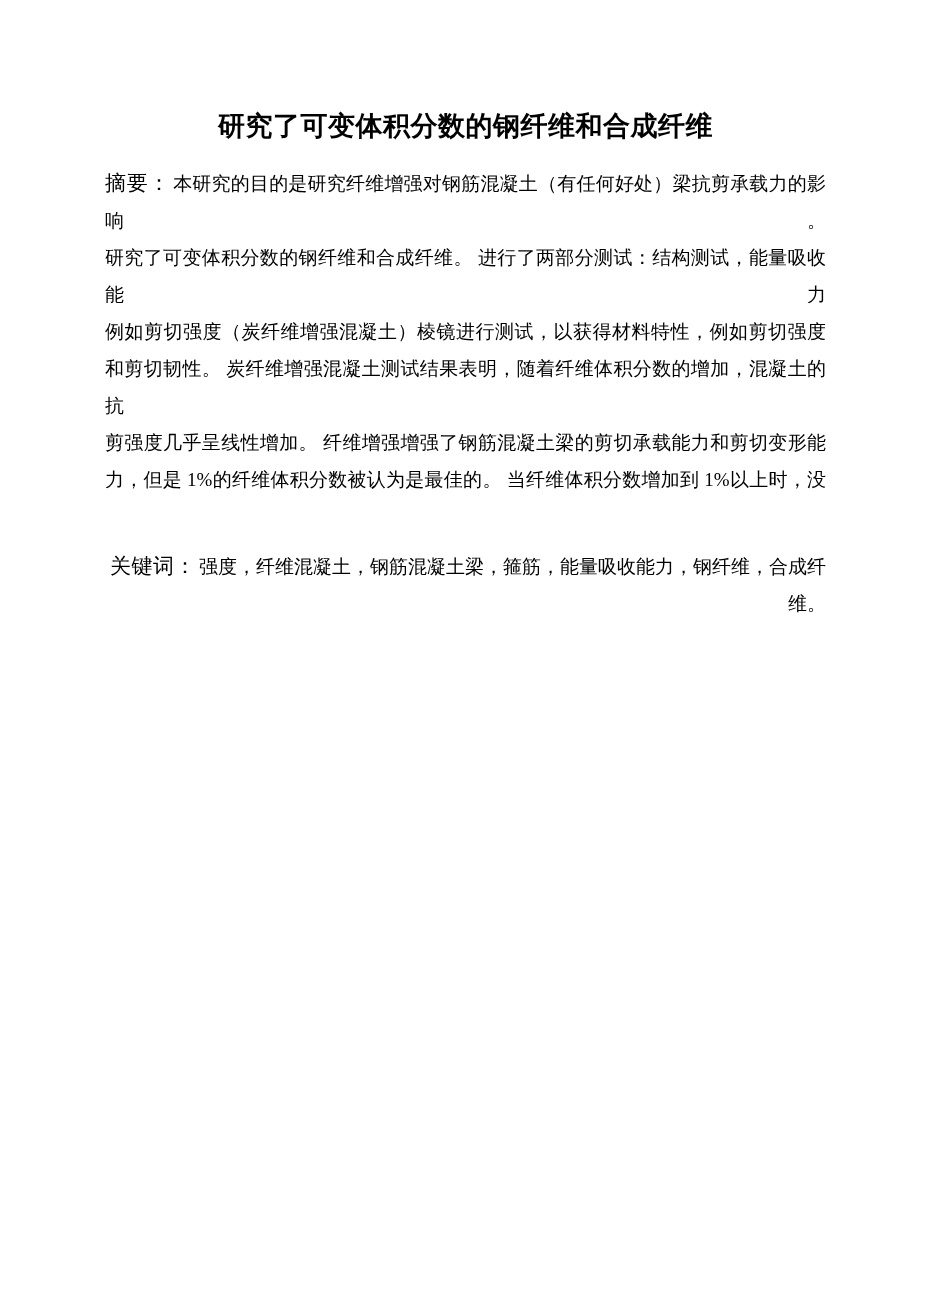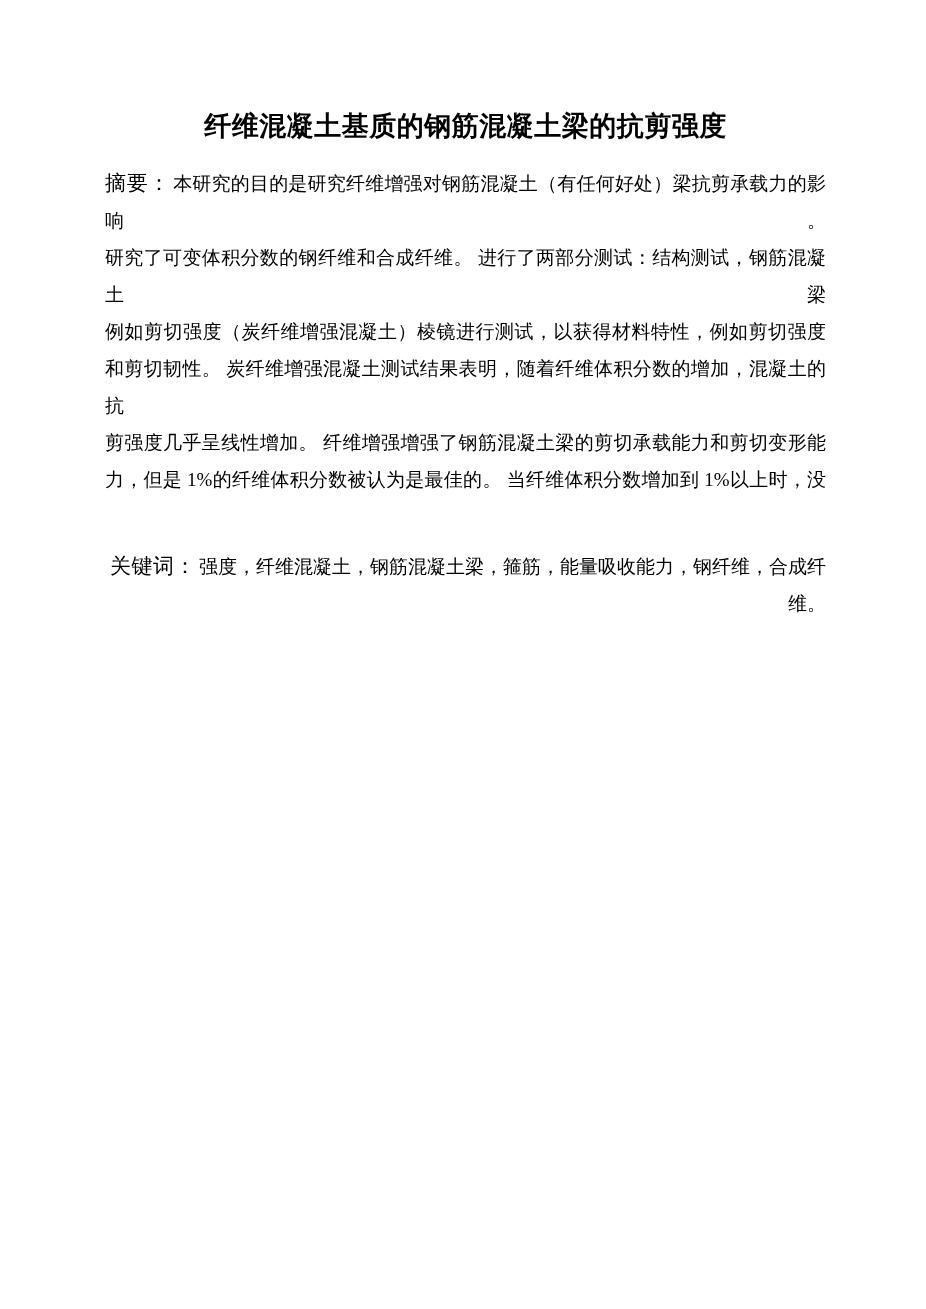--- a/index.html
+++ b/index.html
@@ -54,26 +54,26 @@
     font-size: 19px;
     line-height: 37px;
     text-align: right;
   }
 </style>
 </head>
 <body>
 
 <div class="page">
 
-  <h1 class="doc-title">纤维混凝土基质的钢筋混凝土梁的抗剪强度</h1>
+  <h1 class="doc-title">研究了可变体积分数的钢纤维和合成纤维</h1>
 
   <div class="abstract">
     <p class="abs-line"><span class="para-label">摘要：</span><span>本研究的目的是研究纤维增强对钢筋混凝土（有任何好处）梁抗剪承载力的影响。</span></p>
 
-    <p class="abs-line">研究了可变体积分数的钢纤维和合成纤维。 进行了两部分测试：结构测试，钢筋混凝土梁</p>
+    <p class="abs-line">研究了可变体积分数的钢纤维和合成纤维。 进行了两部分测试：结构测试，能量吸收能力</p>
 
 
     <p class="abs-line">例如剪切强度（炭纤维增强混凝土）棱镜进行测试，以获得材料特性，例如剪切强度</p>
 
     <p class="abs-line">和剪切韧性。 炭纤维增强混凝土测试结果表明，随着纤维体积分数的增加，混凝土的抗</p>
 
     <p class="abs-line">剪强度几乎呈线性增加。 纤维增强增强了钢筋混凝土梁的剪切承载能力和剪切变形能</p>
 
     <p class="abs-line">力，但是 1%的纤维体积分数被认为是最佳的。 当纤维体积分数增加到 1%以上时，没</p>
 

